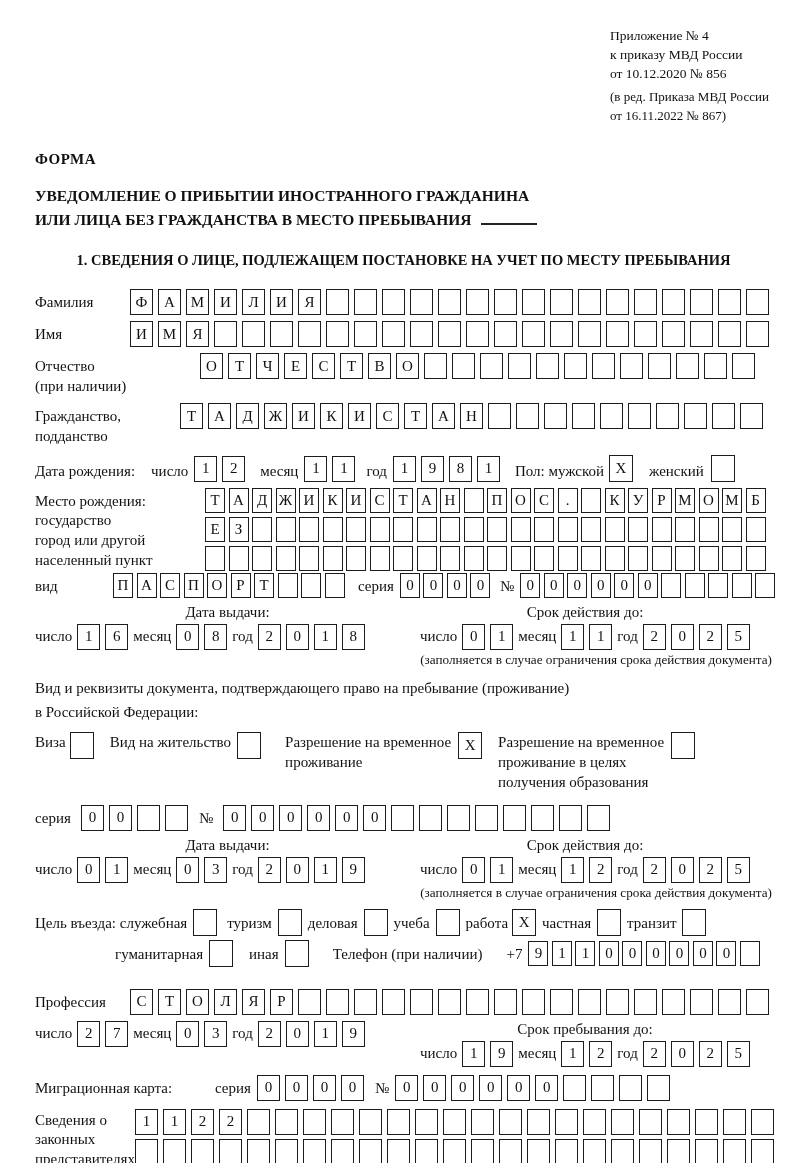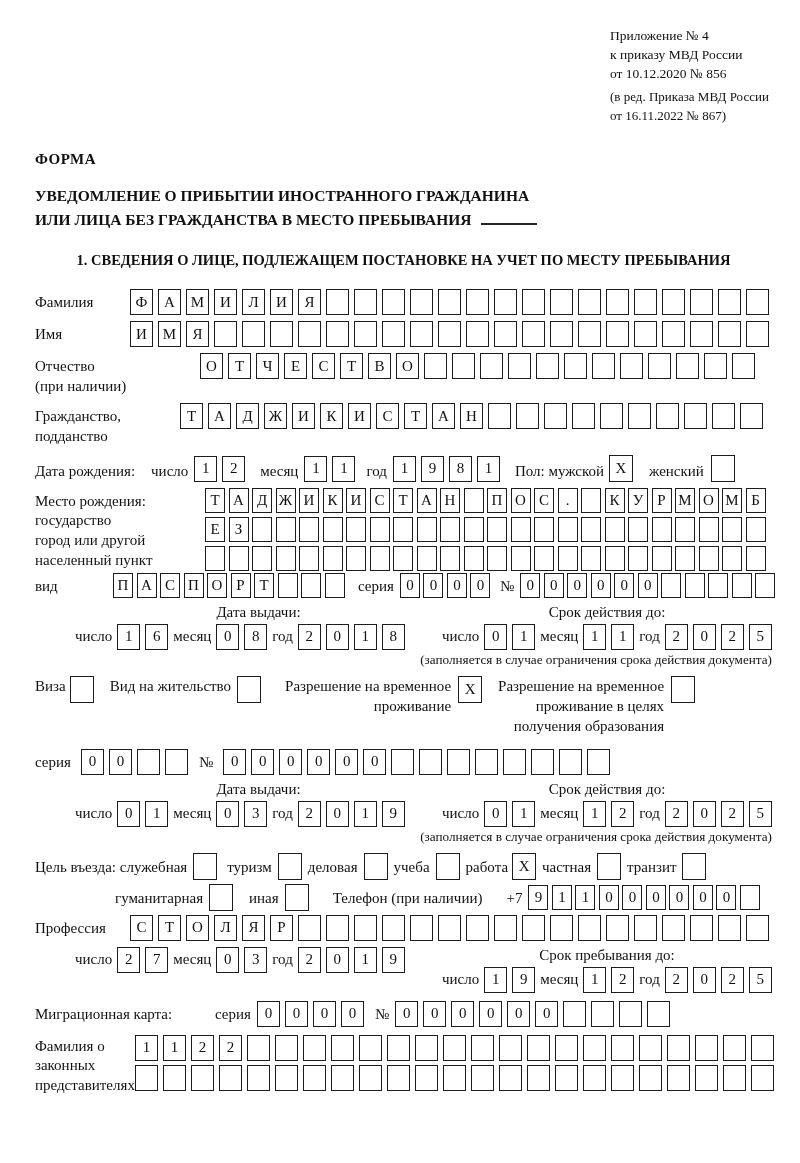--- a/index.html
+++ b/index.html
@@ -48,29 +48,29 @@
   .gap6 { margin-left:6px; } .gap10 { margin-left:10px; } .gap16 { margin-left:16px; }
   .gap24 { margin-left:24px; } .gap30 { margin-left:30px; }
 
   .doc-heading { text-align:center; font-weight:bold; font-size:14.5px; margin:4px 0 7px; }
 
   .dates { display:flex; margin:2px 0 2px; }
   .dhalf { display:flex; flex-direction:column; }
   .dhead { text-align:center; font-size:15px; margin-bottom:3px; }
   .dvals { display:flex; align-items:center; font-size:15px; }
   .dvals .lab { margin:0 5px 0 0; }
-  .dleft { width:385px;margin-left:40px; }
+  .dleft { width:385px; }
   .dright { width:330px; }
   .note-right { text-align:right; font-size:13.2px; margin:2px 0 8px; }
 
   .para { font-size:15px; line-height:1.6; margin:4px 0 2px; }
 
   .cbrow { display:flex; align-items:flex-start; margin:8px 0 12px; }
   .cbl { font-size:15px; line-height:1.35; }
-  .cbl.center { text-align:right; }
+  .cbl.center { text-align:left; }
 
   .stack { display:flex; flex-direction:column; }
   .mb3 { margin-bottom:4px; }
 </style>
 </head>
 <body>
 
 <div class="page">
 
   <div class="annex">
@@ -404,20 +404,24 @@
             <span class="cell">2</span>
             <span class="cell">0</span>
             <span class="cell">2</span>
             <span class="cell">5</span>
           </span>
       </div>
     </div>
   </div>
   <div class="note-right">(заполняется в случае ограничения срока действия документа)</div>
 
+  <div class="para">
+    <div>Вид и реквизиты документа, подтверждающего право на пребывание (проживание)</div>
+    <div>в Российской Федерации:</div>
+  </div>
 
   <div class="cbrow">
     <span class="cbl">Виза</span>
     <span class="cb" style="margin-left:4px;"></span>
     <span class="cbl gap16">Вид на жительство</span>
     <span class="cb gap6"></span>
     <span class="cbl center gap24">
       <div>Разрешение на временное</div>
       <div>проживание</div>
     </span>
@@ -515,21 +519,21 @@
     <span class="lbl gap6">учеба</span>
     <span class="cb gap6"></span>
     <span class="lbl gap6">работа</span>
     <span class="cb" style="margin-left:4px;">X</span>
     <span class="lbl gap6">частная</span>
     <span class="cb gap6"></span>
     <span class="lbl gap6">транзит</span>
     <span class="cb gap6"></span>
   </div>
 
-  <div class="frow" style="align-items:center; margin-left:80px; margin-bottom:4px;">
+  <div class="frow" style="align-items:center; margin-left:80px; margin-bottom:22px;">
     <span class="lbl">гуманитарная</span>
     <span class="cb gap6"></span>
     <span class="lbl gap16">иная</span>
     <span class="cb gap6"></span>
     <span class="lbl gap24">Телефон (при наличии)</span>
     <span class="lbl gap24">+7</span>
     <span class="cells sm gap6">
         <span class="cell">9</span>
         <span class="cell">1</span>
         <span class="cell">1</span>
@@ -637,21 +641,21 @@
         <span class="cell">0</span>
         <span class="cell"></span>
         <span class="cell"></span>
         <span class="cell"></span>
         <span class="cell"></span>
       </span>
   </div>
 
   <div class="frow" style="margin-top:4px; margin-bottom:0;">
     <div class="lbl w98">
-      <div>Фамилия о</div>
+      <div>Сведения о</div>
       <div>законных</div>
       <div>представителях</div>
 
     </div>
     <div class="stack" style="padding-top:2px;">
       <div class="cells mb3">
           <span class="cell">1</span>
           <span class="cell">1</span>
           <span class="cell">2</span>
           <span class="cell">2</span>

